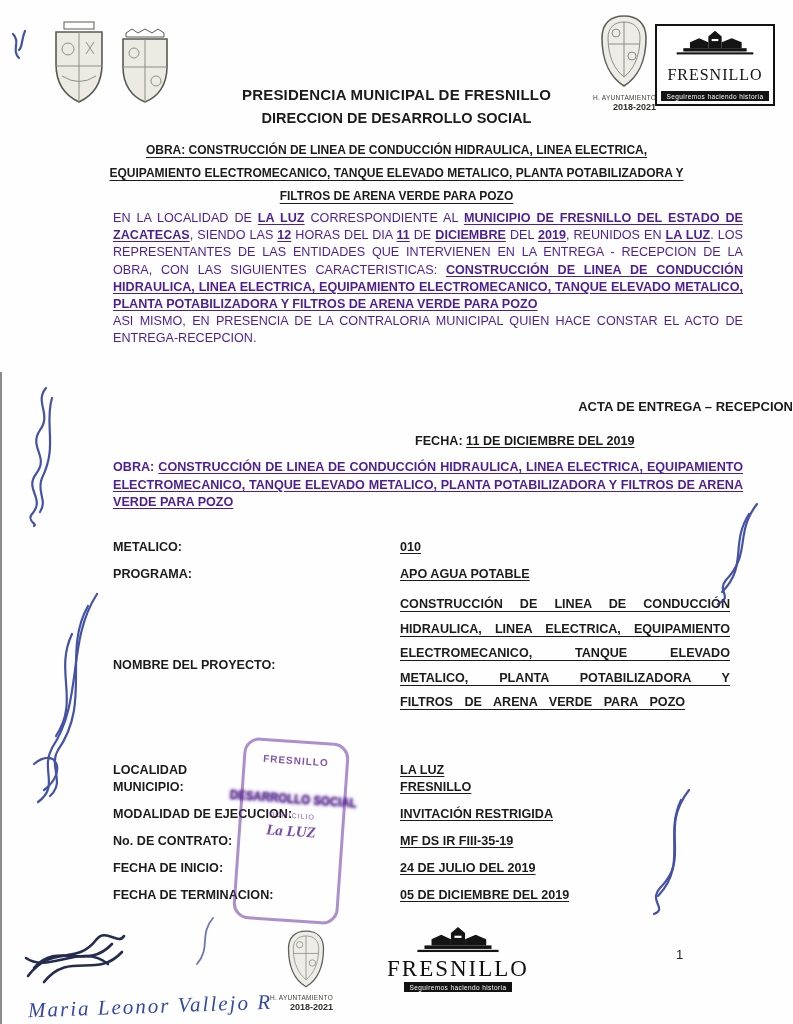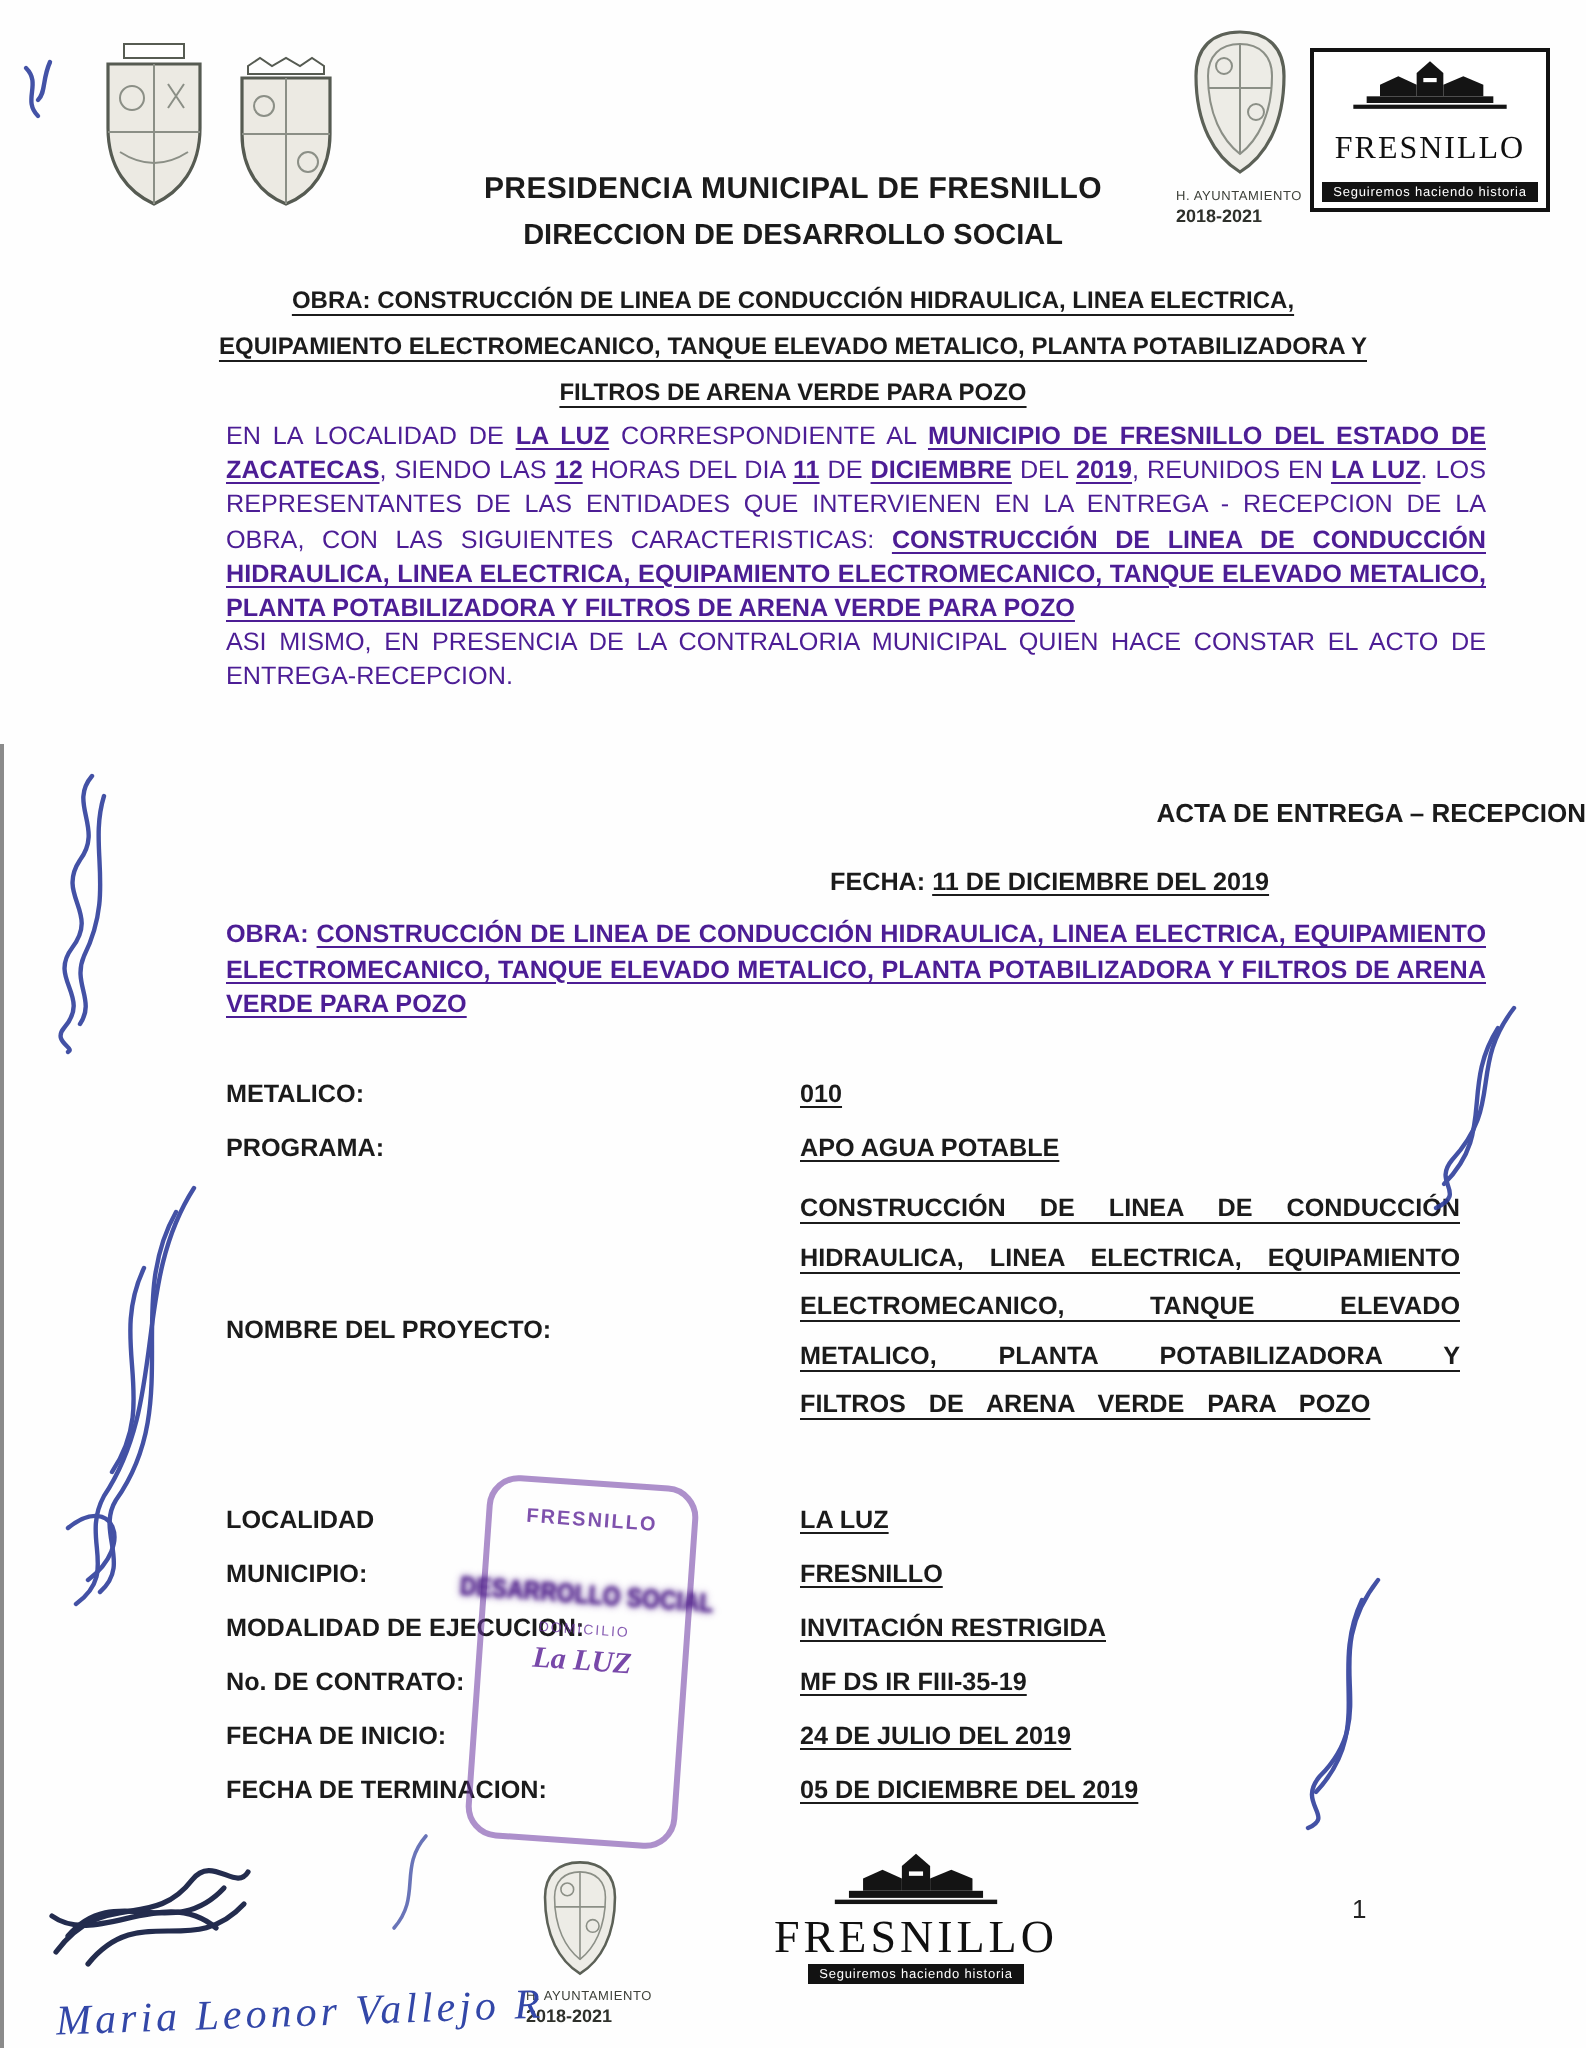--- a/index.html
+++ b/index.html
@@ -22,21 +22,21 @@
   .acta{top:399px;font-size:13px;font-weight:700;text-align:right;}
   .fecha{top:434px;left:415px;font-size:12.6px;}
   .obra2{top:459px;left:113px;width:630px;line-height:17.5px;}
   .fields{top:540px;left:113px;width:630px;height:375px;}
   .frow{position:absolute;left:0;width:630px;height:20px;font-size:12.6px;}
   .flab{position:absolute;left:0;font-weight:700;white-space:nowrap;}
   .fval{position:absolute;left:287px;font-weight:700;text-decoration:underline;text-underline-offset:2px;white-space:nowrap;}
   .fval-block{position:absolute;left:287px;width:330px;font-size:12.6px;font-weight:700;
     text-decoration:underline;text-underline-offset:3px;text-align:justify;line-height:24.5px;word-spacing:8px;}
   
-  .crest{text-align:left;}
+  .crest{text-align:right;}
   .seal-caption{font-size:6.5px;color:#3d4039;letter-spacing:.3px;line-height:8px;}
   .seal-years{font-size:9px;color:#2e302b;font-weight:700;line-height:11px;}
   .fres-box{left:655px;top:24px;width:120px;height:82px;border:2px solid #121212;background:#fff;
     display:flex;flex-direction:column;align-items:center;justify-content:space-between;padding:3px 2px;box-sizing:border-box;}
   .fres-name{font-family:"Liberation Serif",serif;font-size:16px;letter-spacing:1px;color:#101010;line-height:16px;}
   .fres-name-big{font-family:"Liberation Serif",serif;font-size:23px;letter-spacing:2px;color:#101010;line-height:24px;}
   .fres-tag{background:#121212;color:#fff;font-size:6.5px;padding:1.5px 6px;letter-spacing:.4px;white-space:nowrap;}
   .footer-seal{left:263px;top:928px;width:70px;}
   .footer-logo{left:383px;top:926px;width:150px;display:flex;flex-direction:column;align-items:center;gap:1px;}
   .page-num{left:676px;top:947px;font-size:13px;color:#222;}
@@ -133,21 +133,21 @@
       <span class="fval">010</span>
     </div>
     <div class="frow" style="top:27px">
       <span class="flab">PROGRAMA:</span>
       <span class="fval">APO AGUA POTABLE</span>
     </div>
     <div class="frow" style="top:118px">
       <span class="flab">NOMBRE DEL PROYECTO:</span>
     </div>
     <div class="fval-block" style="top:52px">CONSTRUCCIÓN DE LINEA DE CONDUCCIÓN HIDRAULICA, LINEA ELECTRICA, EQUIPAMIENTO ELECTROMECANICO, TANQUE ELEVADO METALICO, PLANTA POTABILIZADORA Y FILTROS DE ARENA VERDE PARA POZO</div>
-    <div class="frow" style="top:213px">
+    <div class="frow" style="top:223px">
       <span class="flab">LOCALIDAD</span>
       <span class="fval">LA LUZ</span>
     </div>
     <div class="frow" style="top:240px">
       <span class="flab">MUNICIPIO:</span>
       <span class="fval">FRESNILLO</span>
     </div>
     <div class="frow" style="top:267px">
       <span class="flab">MODALIDAD DE EJECUCION:</span>
       <span class="fval">INVITACIÓN RESTRIGIDA</span>

